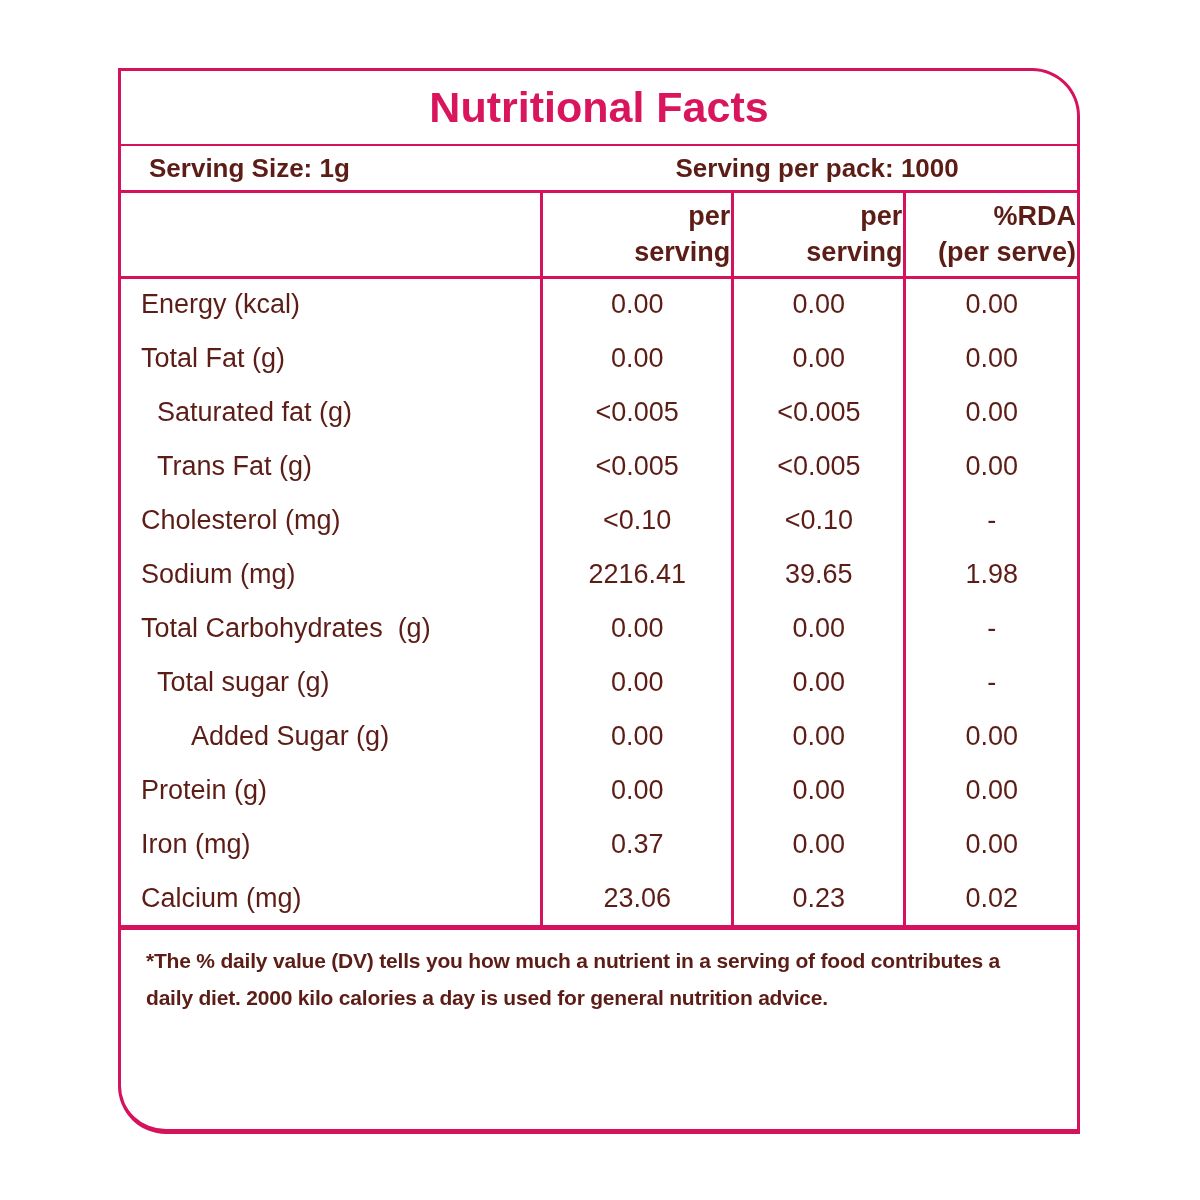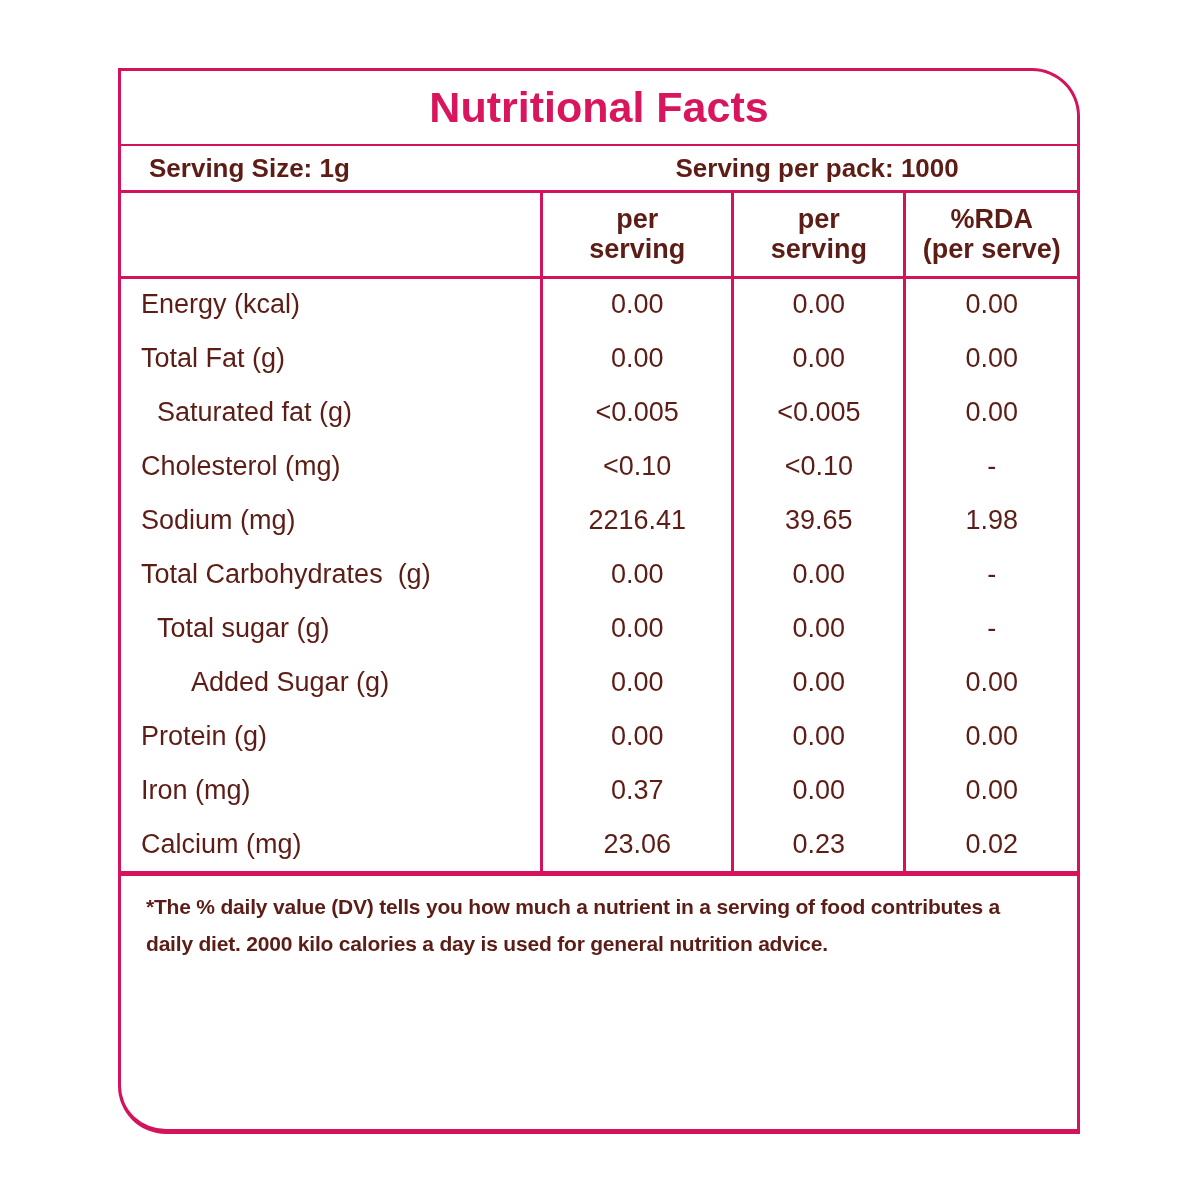--- a/index.html
+++ b/index.html
@@ -66,23 +66,23 @@
   }
   col.c0 { width: 44%; }
   col.c1 { width: 20%; }
   col.c2 { width: 18%; }
   col.c3 { width: 18%; }
 
   table.facts thead td {
     height: 84px;
     border-bottom: 3px solid var(--pink);
     vertical-align: middle;
-    text-align: center;
+    text-align: right;
     font-size: 27px;
-    line-height: 30px;
+    line-height: 36px;
     font-weight: bold;
     color: var(--maroon);
     white-space: pre-line;
   }
   table.facts td.v {
     border-left: 3px solid var(--pink);
   }
   table.facts tbody tr { height: 54px; }
   table.facts tbody td {
     vertical-align: middle;
@@ -154,20 +154,26 @@
         <td class="v">0.00</td>
         <td class="v">0.00</td>
       </tr>
       <tr>
         <td class="label" data-indent="1">Saturated fat (g)</td>
         <td class="v">&lt;0.005</td>
         <td class="v">&lt;0.005</td>
         <td class="v">0.00</td>
       </tr>
       <tr>
+        <td class="label" data-indent="1">Trans Fat (g)</td>
+        <td class="v">&lt;0.005</td>
+        <td class="v">&lt;0.005</td>
+        <td class="v">0.00</td>
+      </tr>
+      <tr>
         <td class="label" data-indent="0">Cholesterol (mg)</td>
         <td class="v">&lt;0.10</td>
         <td class="v">&lt;0.10</td>
         <td class="v">-</td>
       </tr>
       <tr>
         <td class="label" data-indent="0">Sodium (mg)</td>
         <td class="v">2216.41</td>
         <td class="v">39.65</td>
         <td class="v">1.98</td>

